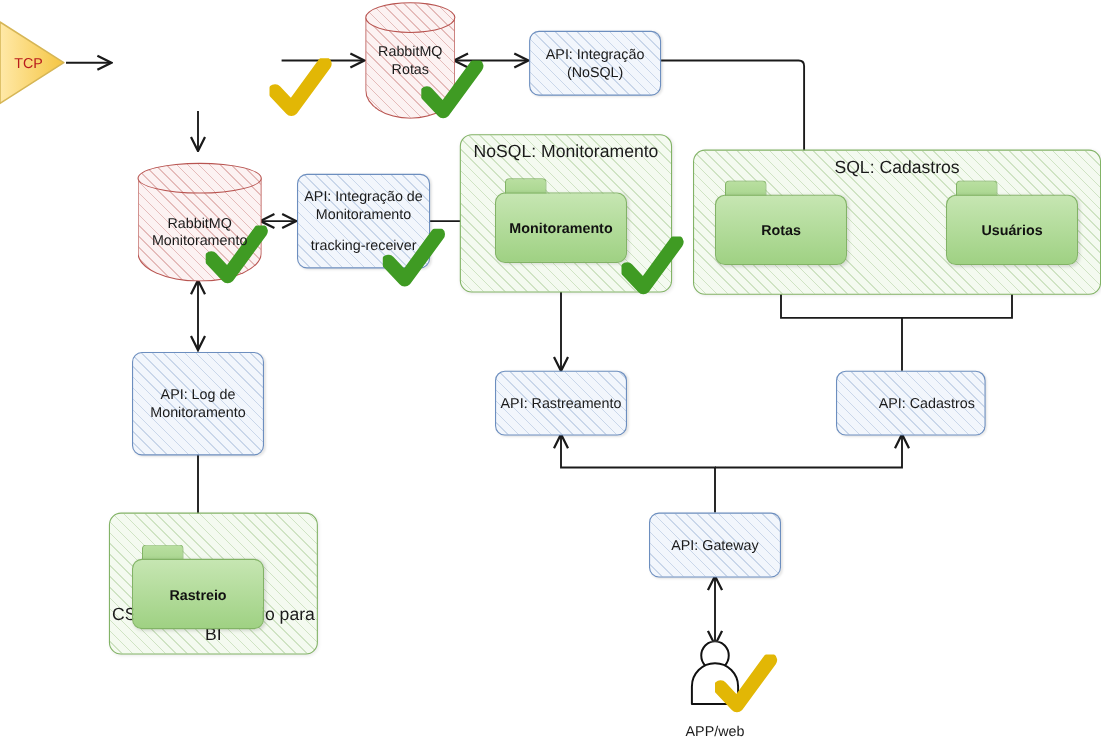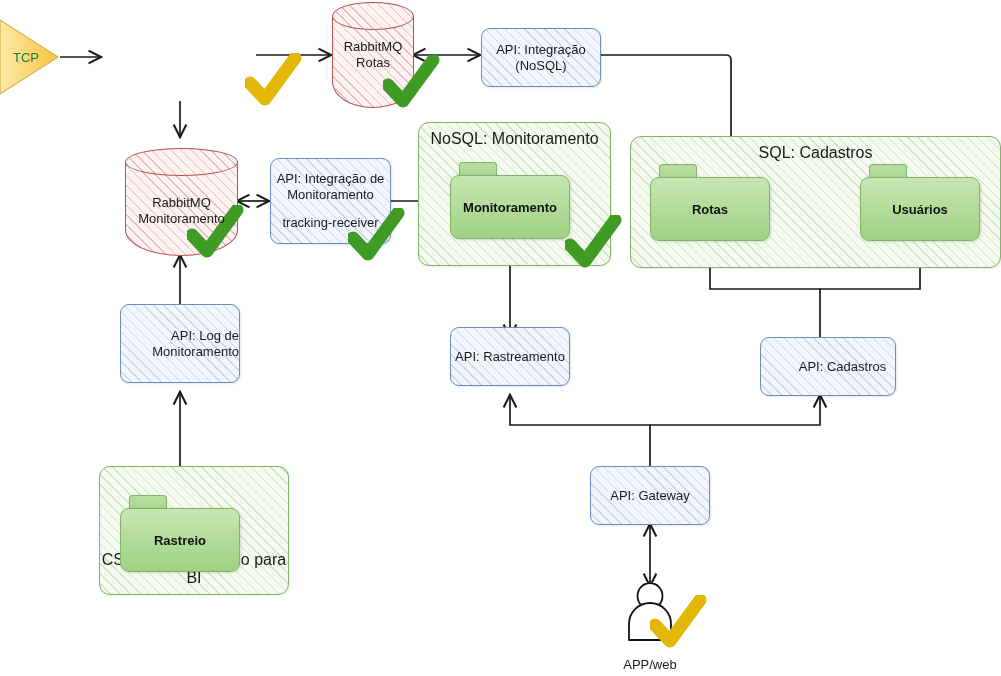--- a/index.html
+++ b/index.html
@@ -80,21 +80,21 @@
     position:absolute;left:0;right:0;top:13px;bottom:0;
     display:flex;align-items:center;justify-content:center;
     font-size:13px;font-weight:bold;color:#111;z-index:2;
   }
 
   
   .tri-wrap{position:absolute;}
   .tri-lbl{
     position:absolute;left:2px;top:0;bottom:0;width:48px;
     display:flex;align-items:center;justify-content:center;
-    font-size:13px;color:#15803d;z-index:3;text-align:right;
+    font-size:13px;color:#b91c1c;z-index:3;text-align:right;
   }
 
   
   .actor{position:absolute;}
   .actor-lbl{position:absolute;text-align:center;font-size:13px;color:#1a1a1a;}
 
   
   .check{position:absolute;pointer-events:none;}
 </style>
 </head>
@@ -203,35 +203,35 @@
     <div class="tab"></div>
     <div class="main"></div>
     <div class="flbl">Rotas</div>
   </div>
   <div class="folder" style="left:860px;top:164px;width:120px;height:77px;">
     <div class="tab"></div>
     <div class="main"></div>
     <div class="flbl">Usuários</div>
   </div>
 
-  <div class="node api-box" style="left:120px;top:304px;width:120px;height:79px;align-items:flex-end;">
+  <div class="node api-box" style="left:120px;top:320px;width:120px;height:94px;">
     <span class="ln">API: Log  de</span>
     <span class="ln">Monitoramento</span>
   </div>
 
   <div class="grp" style="left:88px;top:466px;width:190px;height:129px;margin-left:11px;">
     <div class="title bot">CSV: Log de rastreio para BI</div>
   </div>
   <div class="folder" style="left:120px;top:495px;width:120px;height:77px;">
     <div class="tab"></div>
     <div class="main"></div>
     <div class="flbl">Rastreio</div>
   </div>
 
-  <div class="node api-box" style="left:450px;top:327px;width:120px;height:59px;">
+  <div class="node api-box" style="left:450px;top:337px;width:120px;height:59px;">
     <span class="ln">API: Rastreamento</span>
   </div>
 
   <div class="node api-box" style="left:760px;top:337px;width:136px;height:59px;padding-left:29px;">
     <span class="ln">API: Cadastros</span>
   </div>
 
   <div class="node api-box" style="left:590px;top:466px;width:120px;height:59px;">
     <span class="ln">API: Gateway</span>
   </div>

